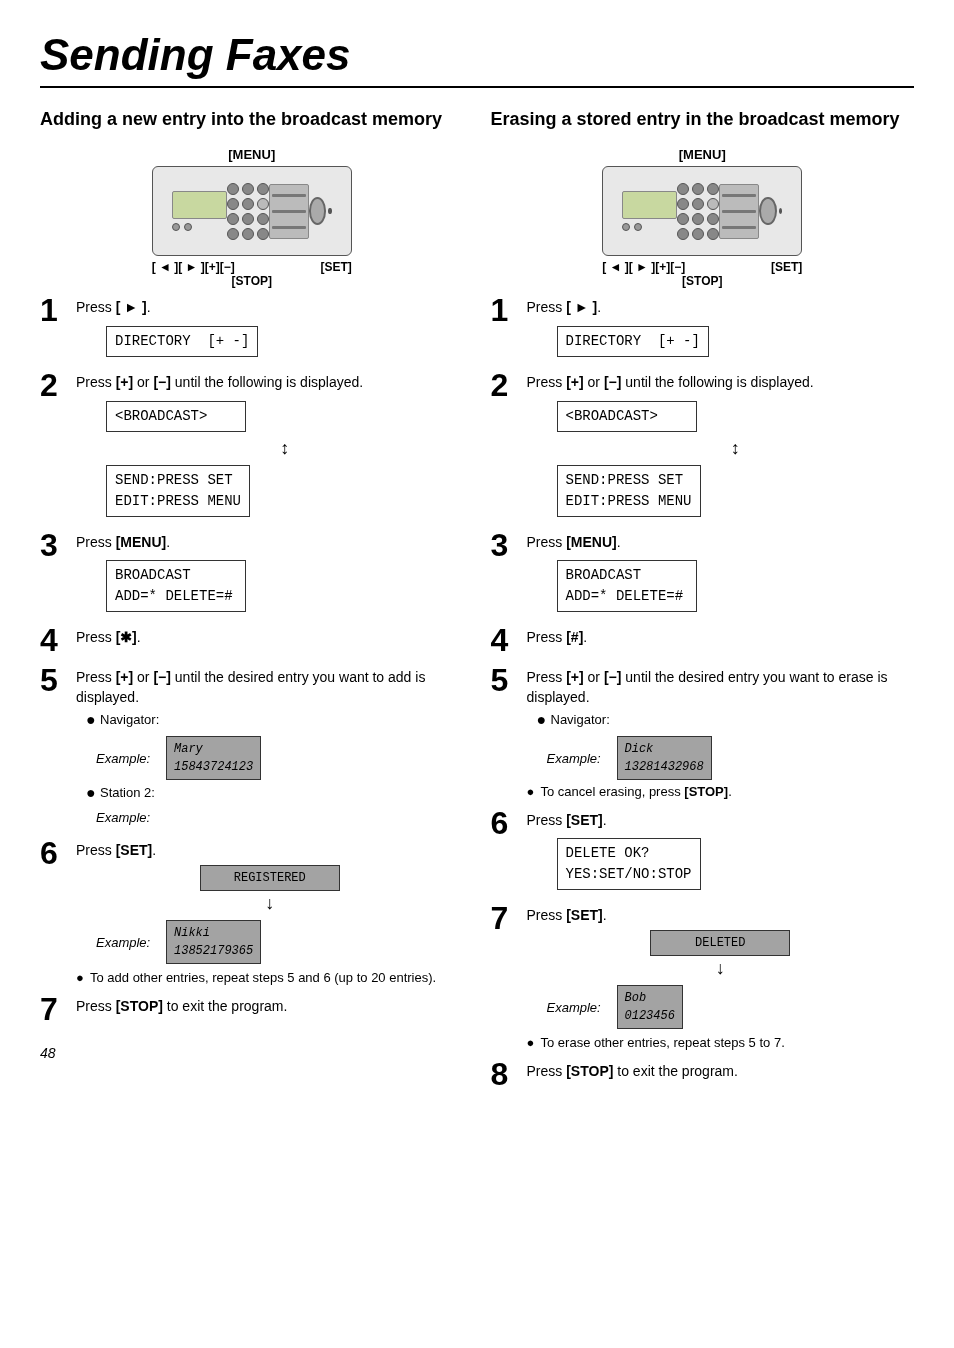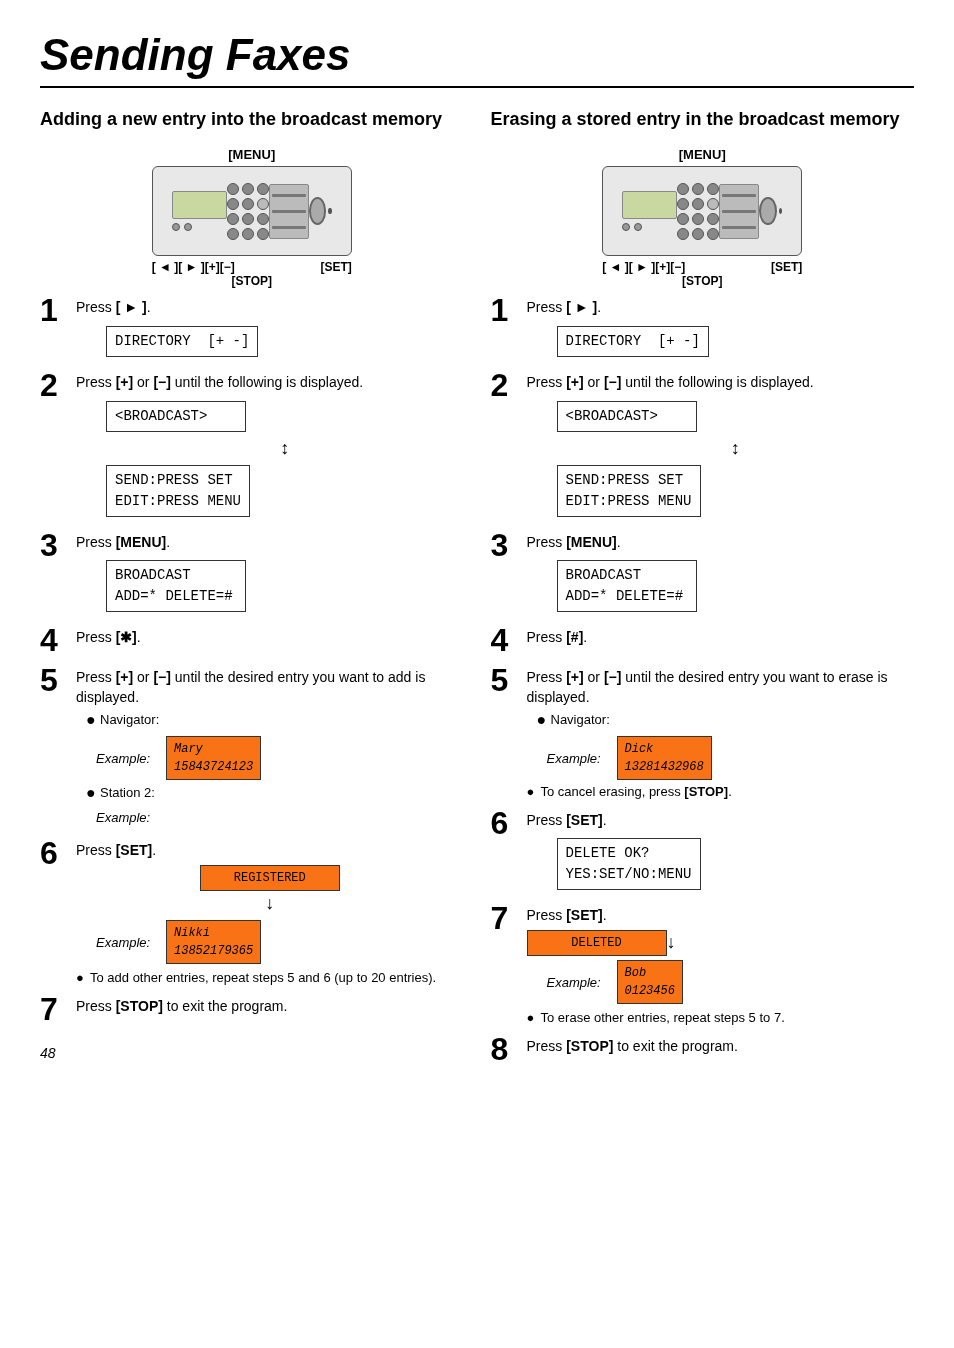--- a/index.html
+++ b/index.html
@@ -174,21 +174,21 @@
       font-style: italic;
     }
     .example-label {
       font-size: 13px;
       min-width: 70px;
       padding-top: 2px;
     }
     .lcd-example {
       font-family: 'Courier New', monospace;
       font-size: 12px;
-      background: #f97316;
+      background: #a3a3a3;
       border: 1.5px solid #333;
       padding: 3px 7px;
       display: inline-block;
       white-space: pre;
       line-height: 1.5;
     }
     
     .page-num {
       margin-top: 20px;
       font-size: 14px;
@@ -461,29 +461,29 @@
           <span>To cancel erasing, press <b>[STOP]</b>.</span>
         </div>
       </div>
     </div>
 
     <div class="step">
       <div class="step-num">6</div>
       <div class="step-content">
         <div class="step-text">Press <b>[SET]</b>.</div>
         <div class="lcd">DELETE OK?
-YES:SET/NO:MENU</div>
+YES:SET/NO:STOP</div>
       </div>
     </div>
 
     <div class="step">
       <div class="step-num">7</div>
       <div class="step-content">
         <div class="step-text">Press <b>[SET]</b>.</div>
-        <div style="display:flex;flex-direction:row;align-items:center;margin:4px 0;">
+        <div style="display:flex;flex-direction:column;align-items:center;margin:4px 0;">
           <div class="lcd-example" style="min-width:140px;text-align:center;">DELETED</div>
           <span class="arrow-down">↓</span>
         </div>
         <div class="example-row">
           <span class="example-label">Example:</span>
           <div class="lcd-example">Bob
 0123456</div>
         </div>
         <div style="margin-top:6px;font-size:13px;display:flex;align-items:flex-start;">
           <span style="min-width:14px;">●</span>

